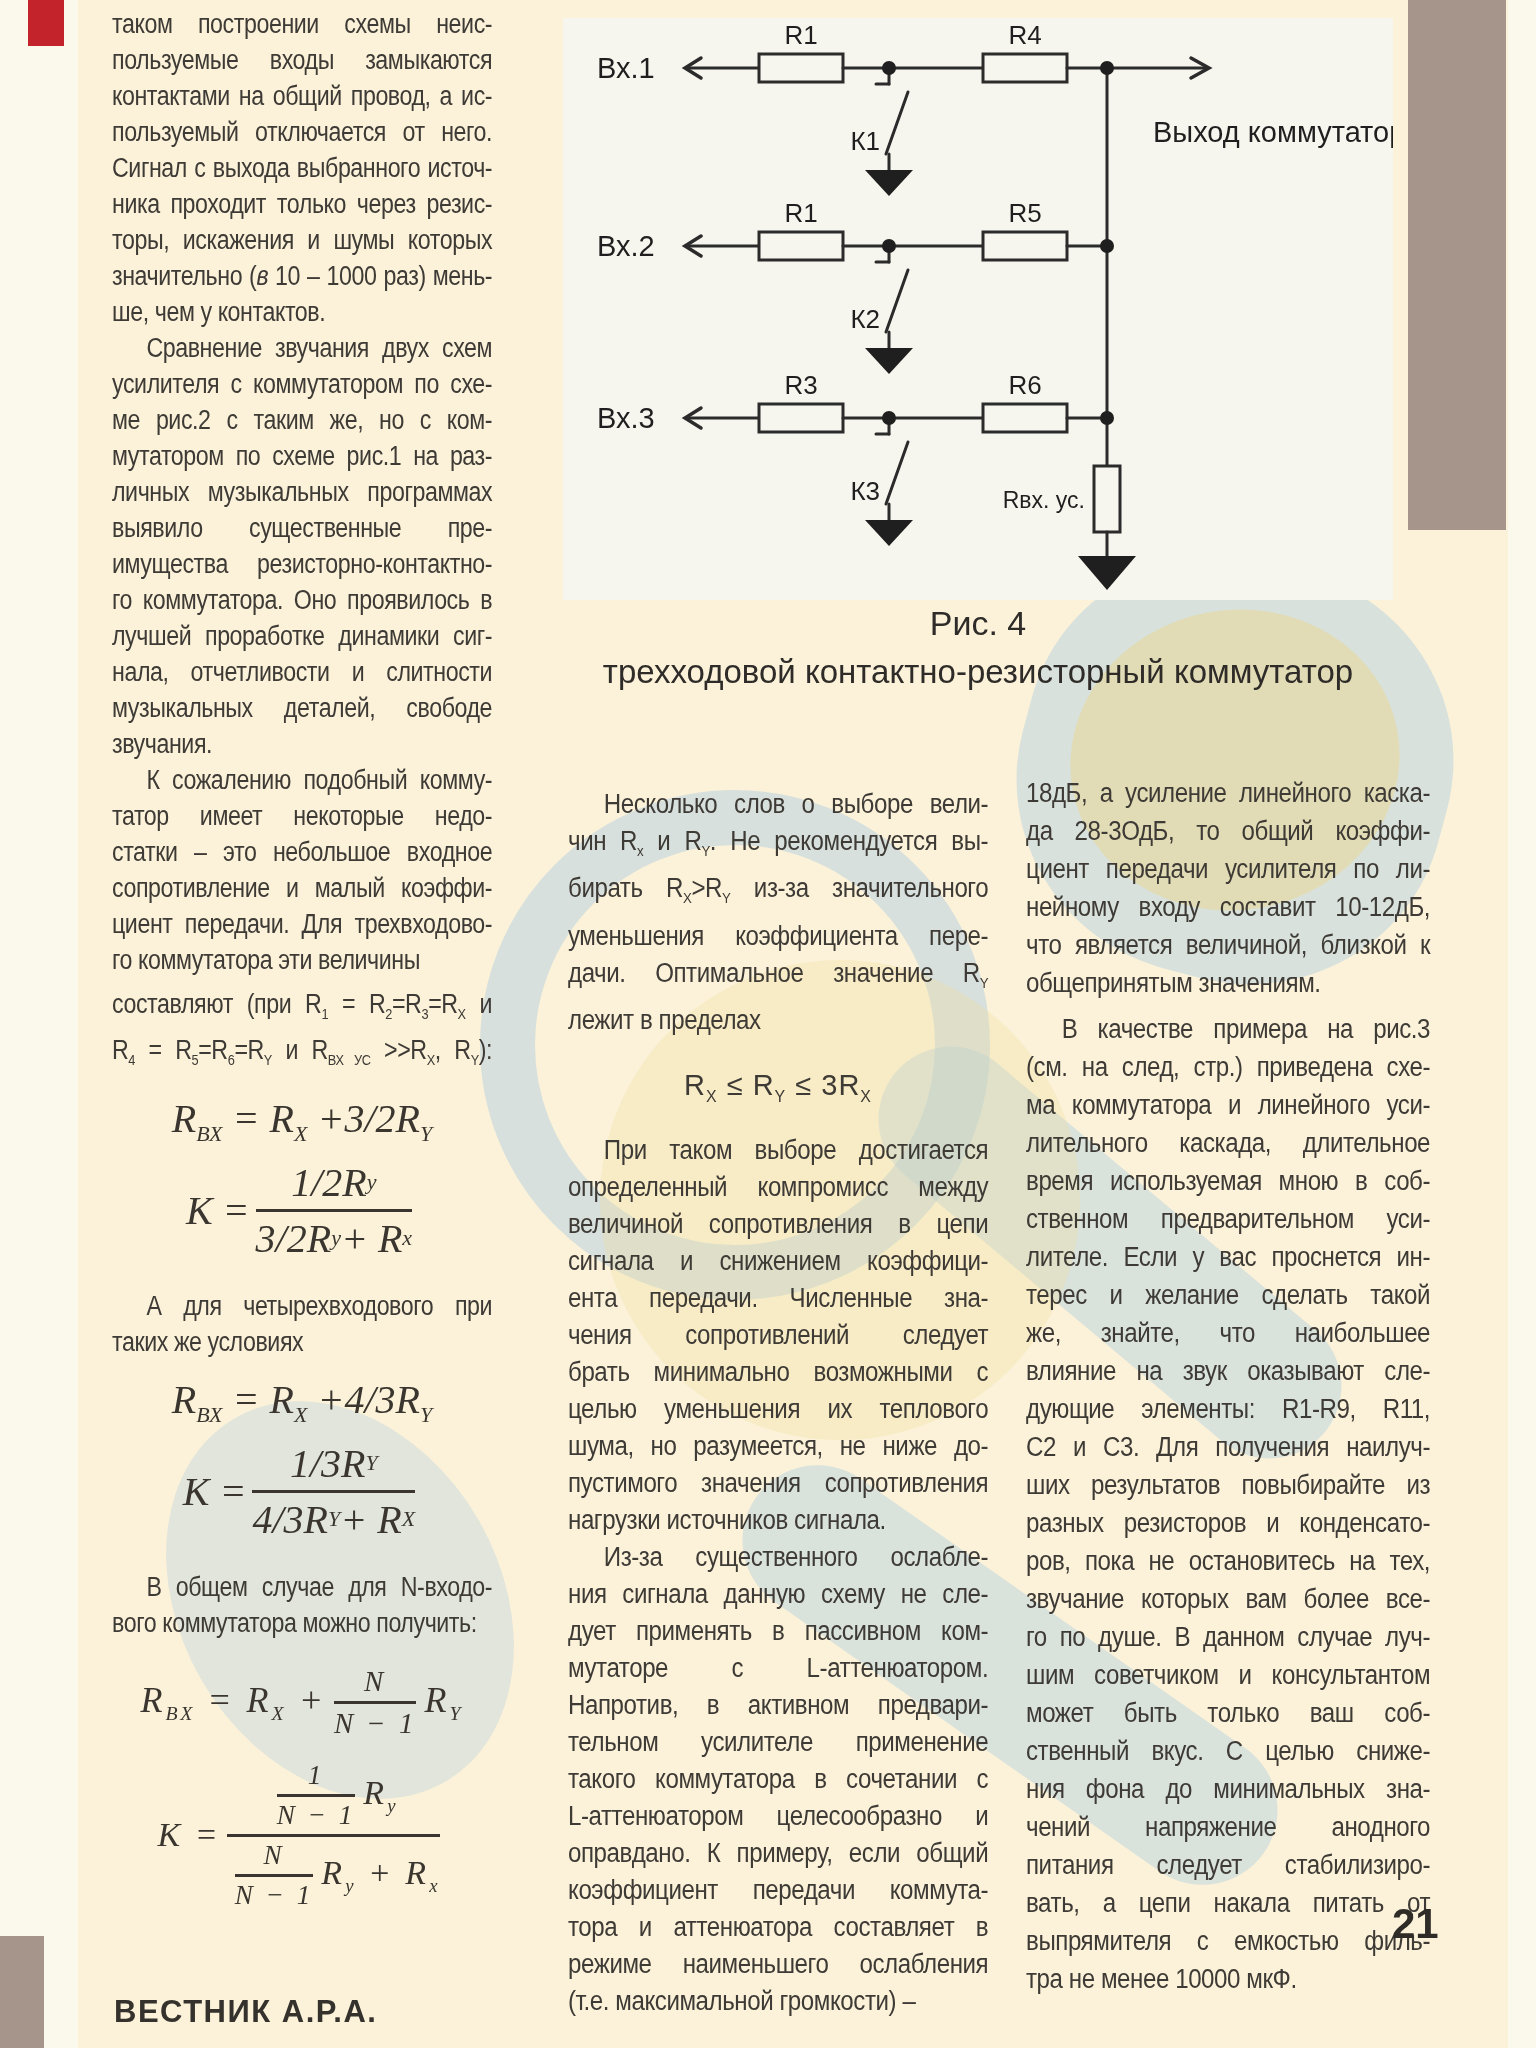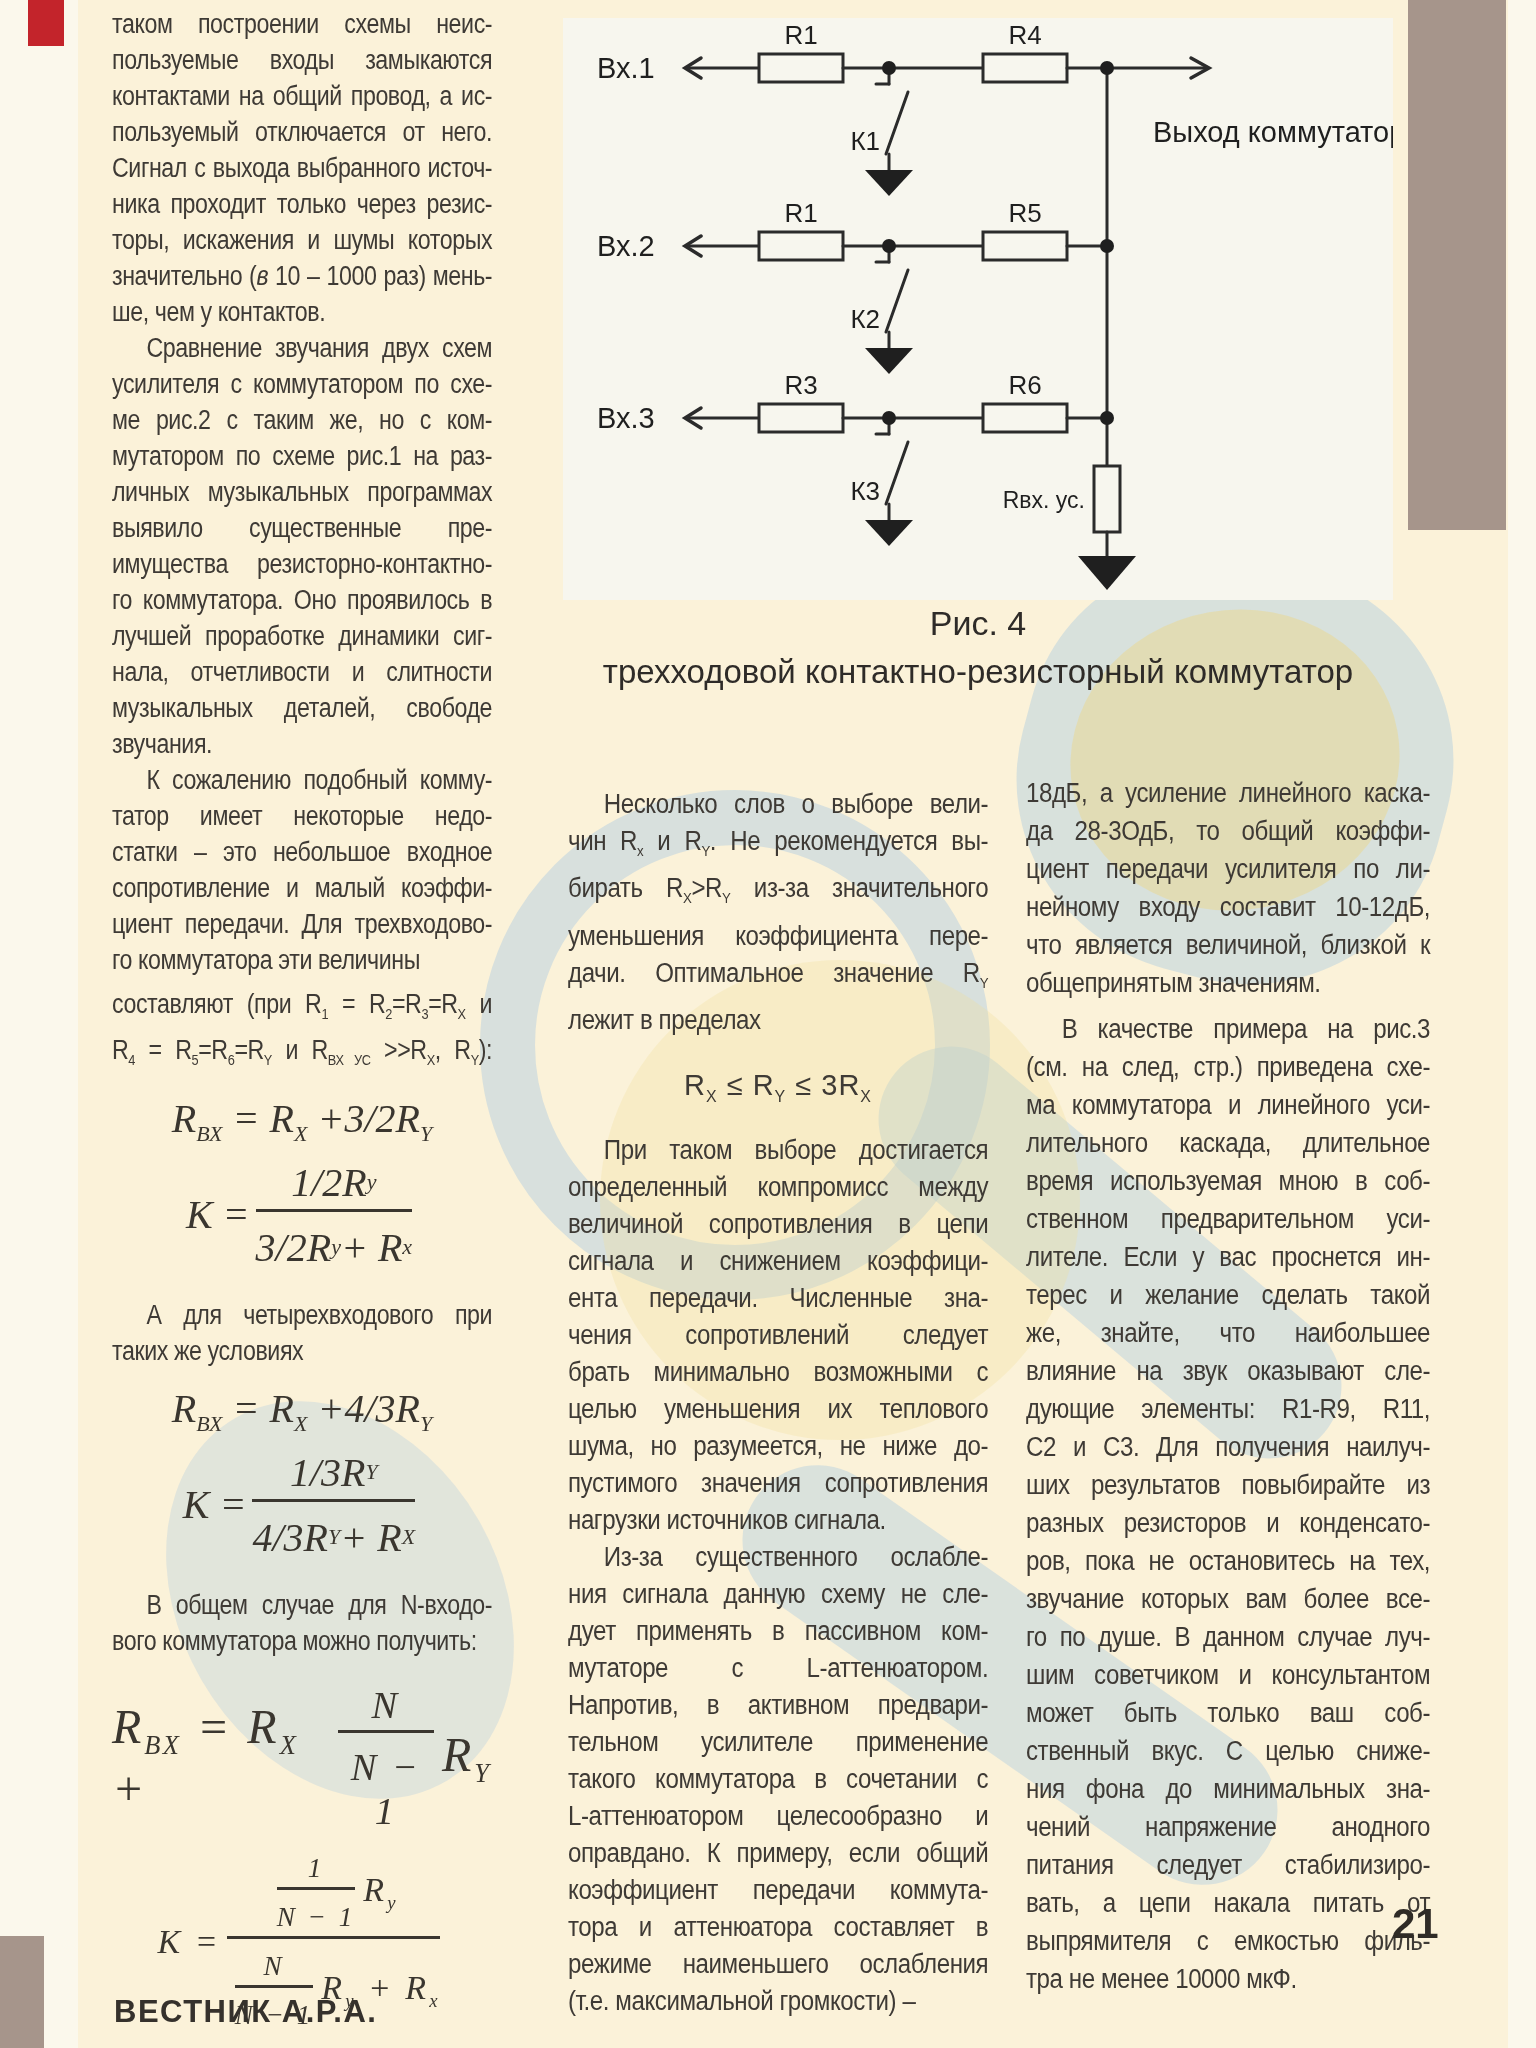--- a/index.html
+++ b/index.html
@@ -36,28 +36,28 @@
   .ind .jline:first-child{text-indent:40px;}
   .para{margin:0 0 0 0;}
 
   .formula{
     font-family:"Liberation Serif","DejaVu Serif",serif;font-style:italic;color:#3a362f;
     display:flex;justify-content:center;align-items:center;font-size:40px;
   }
   .formula sub,.para sub,.ineq sub{font-size:0.55em;}
   .frac{display:inline-flex;flex-direction:column;text-align:center;vertical-align:middle;margin:0 6px;}
   .frac .fnum{border-bottom:3px solid #3a362f;padding:0 10px 3px;display:inline-flex;justify-content:center;align-items:center;}
-  .frac .fden{padding-top:12px;display:inline-flex;justify-content:center;align-items:center;}
+  .frac .fden{padding-top:3px;display:inline-flex;justify-content:center;align-items:center;}
   .frac.small{font-size:0.8em;margin:0 8px;}
   .sp{letter-spacing:3px;}
   .f-rin3{margin-top:16px;}
   .f-k3{margin-top:12px;}
   .f-rin4{margin-top:16px;}
   .f-k4{margin-top:12px;}
-  .f-rinN{margin-top:24px;font-size:48px;}
+  .f-rinN{margin-top:24px;font-size:36px;}
   .f-kN{margin-top:20px;font-size:34px;}
   .gap26{margin-top:26px;}
   .gap8{margin-top:8px;}
 
   .ineq{font-size:29px;text-align:center;letter-spacing:1px;margin:30px 0 26px 0;color:#3e3a35;}
 
   .footer-brand{left:114px;top:1994px;font-size:31px;font-weight:bold;letter-spacing:1.5px;color:#35312c;z-index:4;}
   .page-number{left:1392px;top:1900px;font-size:42px;font-weight:800;color:#2f2b26;z-index:4;}
 
   svg text{font-family:"Liberation Sans","DejaVu Sans",sans-serif;fill:#1f1f1f;}

